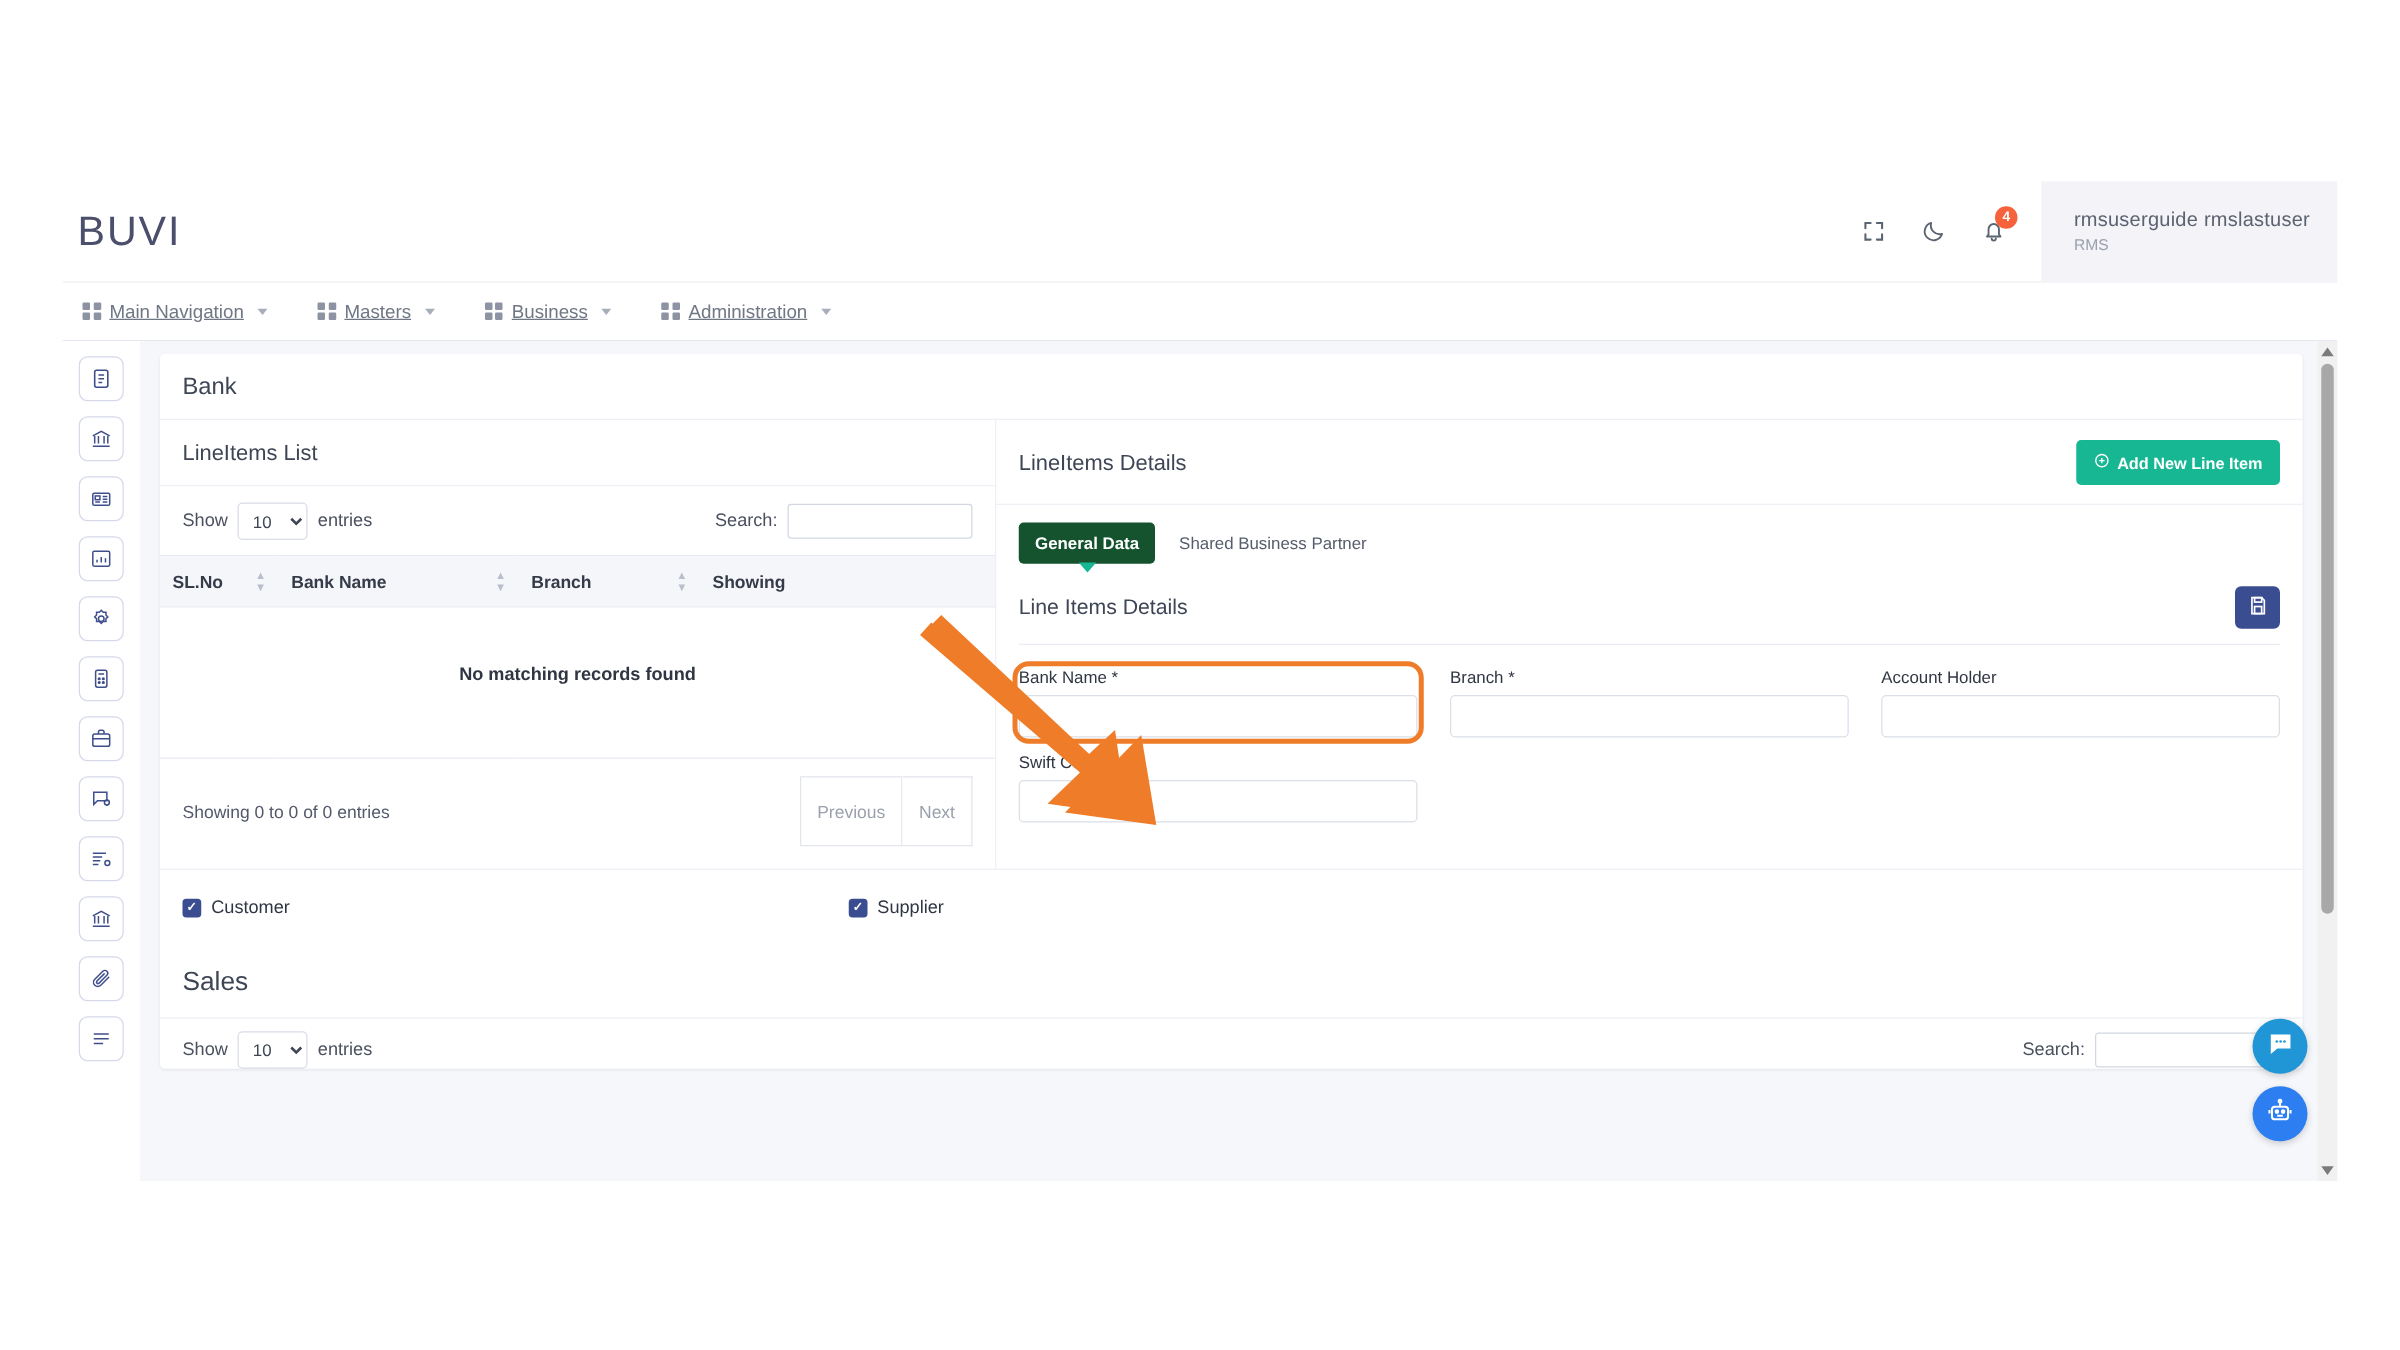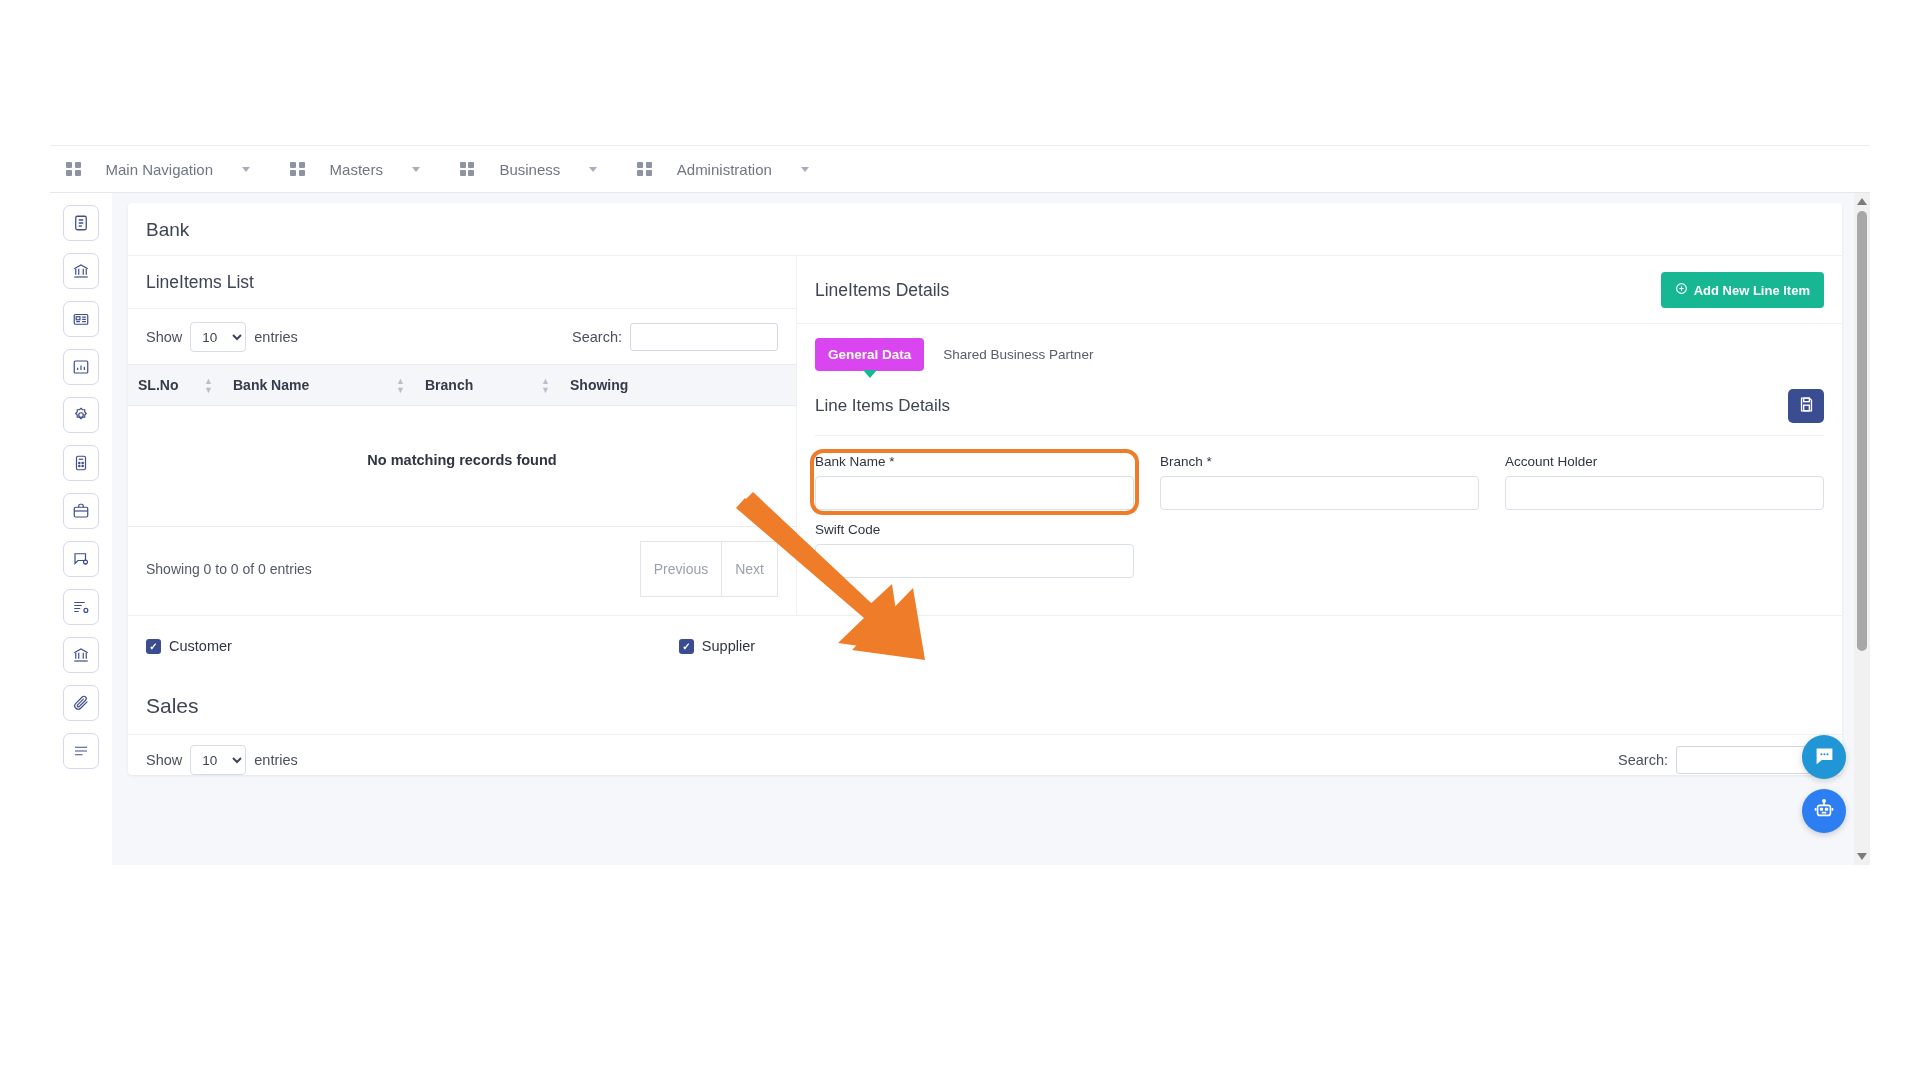--- a/index.html
+++ b/index.html
@@ -72,26 +72,27 @@
   
   .navbar {
     height: 48px;
     border-top: 1px solid #ececf2;
     border-bottom: 1px solid #e6e6ee;
     display: flex; align-items: center;
     padding-left: 12px;
     background: #fff;
   }
   .nav-item {
-    display: flex; align-items: center; gap: 25px;
+    display: flex; align-items: center; gap: 7px;
     padding: 0 18px 0 4px;
     margin-right: 18px;
     font-size: 15px;
     color: #6f7684;
     cursor: pointer;
+    text-decoration: underline;
   }
   .grid-icon { display: grid; grid-template-columns: 6px 6px; grid-template-rows: 6px 6px; gap: 2.5px; }
   .grid-icon i { background: #8d93a3; border-radius: 1px; display:block; }
   .caret { width: 0; height: 0; border-left: 4.5px solid transparent; border-right: 4.5px solid transparent; border-top: 5px solid #a7adba; margin-left: 4px; }
 
   
   .body-area {
     position: relative;
     height: 672px;
     background: #f6f7fb;
@@ -230,21 +231,21 @@
     padding: 10px 14px;
     display: flex; align-items: center; gap: 6px;
     cursor: pointer;
     font-family: "Liberation Sans", sans-serif;
   }
   .tabs { display: flex; align-items: flex-start; padding: 14px 18px 8px; gap: 6px; }
   .tab {
     font-size: 13.5px; padding: 9px 13px; border-radius: 4px;
     color: #555c6b; cursor: pointer; position: relative;
   }
-  .tab.active { background: #d946ef; color: #fff; font-weight: 600; }
+  .tab.active { background: #14532d; color: #fff; font-weight: 600; }
   .tab.active:after {
     content: ""; position: absolute; left: 50%; bottom: -7px;
     transform: translateX(-50%);
     border-left: 7px solid transparent; border-right: 7px solid transparent;
     border-top: 8px solid #17b794;
   }
 
   .sub-head {
     display: flex; align-items: center;
     padding: 10px 18px 12px;
@@ -331,20 +332,51 @@
 
   .sales-partial { position: relative; }
   .sales-title { padding: 20px 18px 16px; font-size: 21px; color: #3e4554; font-weight: 500; }
   .sales-dt { display: flex; align-items: center; padding: 10px 18px 0; border-top: 1px solid #eef0f5; }
 </style>
 </head>
 <body>
 
 <div id="viewport">
 
+  <div class="topbar">
+    <div class="brand">BUVI</div>
+
+    <div class="topbar-right">
+
+      <div class="icon-btn">
+        <svg width="20" height="20" viewBox="0 0 24 24" fill="none" stroke="#5a6472" stroke-width="2" stroke-linecap="round">
+          <path d="M4 9V4h5M20 9V4h-5M4 15v5h5M20 15v5h-5"></path>
+        </svg>
+      </div>
+
+      <div class="icon-btn">
+        <svg width="20" height="20" viewBox="0 0 24 24" fill="none" stroke="#5a6472" stroke-width="1.8" stroke-linecap="round" stroke-linejoin="round">
+          <path d="M20 14.5A8.5 8.5 0 0 1 9.5 4a8.5 8.5 0 1 0 10.5 10.5z"></path>
+        </svg>
+      </div>
+
+      <div class="icon-btn">
+        <svg width="20" height="20" viewBox="0 0 24 24" fill="none" stroke="#5a6472" stroke-width="1.8" stroke-linecap="round" stroke-linejoin="round">
+          <path d="M17 15V10a5 5 0 0 0-10 0v5l-1.5 2h13z"></path>
+          <path d="M10 19a2 2 0 0 0 4 0"></path>
+        </svg>
+        <span class="notif-badge">4</span>
+      </div>
+
+      <div class="user-chip">
+        <div class="user-name">rmsuserguide rmslastuser</div>
+        <div class="user-sub">RMS</div>
+      </div>
+    </div>
+  </div>
 
   <div class="navbar">
     <div class="nav-item">
       <span class="grid-icon">
           <i></i>
           <i></i>
           <i></i>
           <i></i>
         </span>
       <span>Main Navigation</span>

